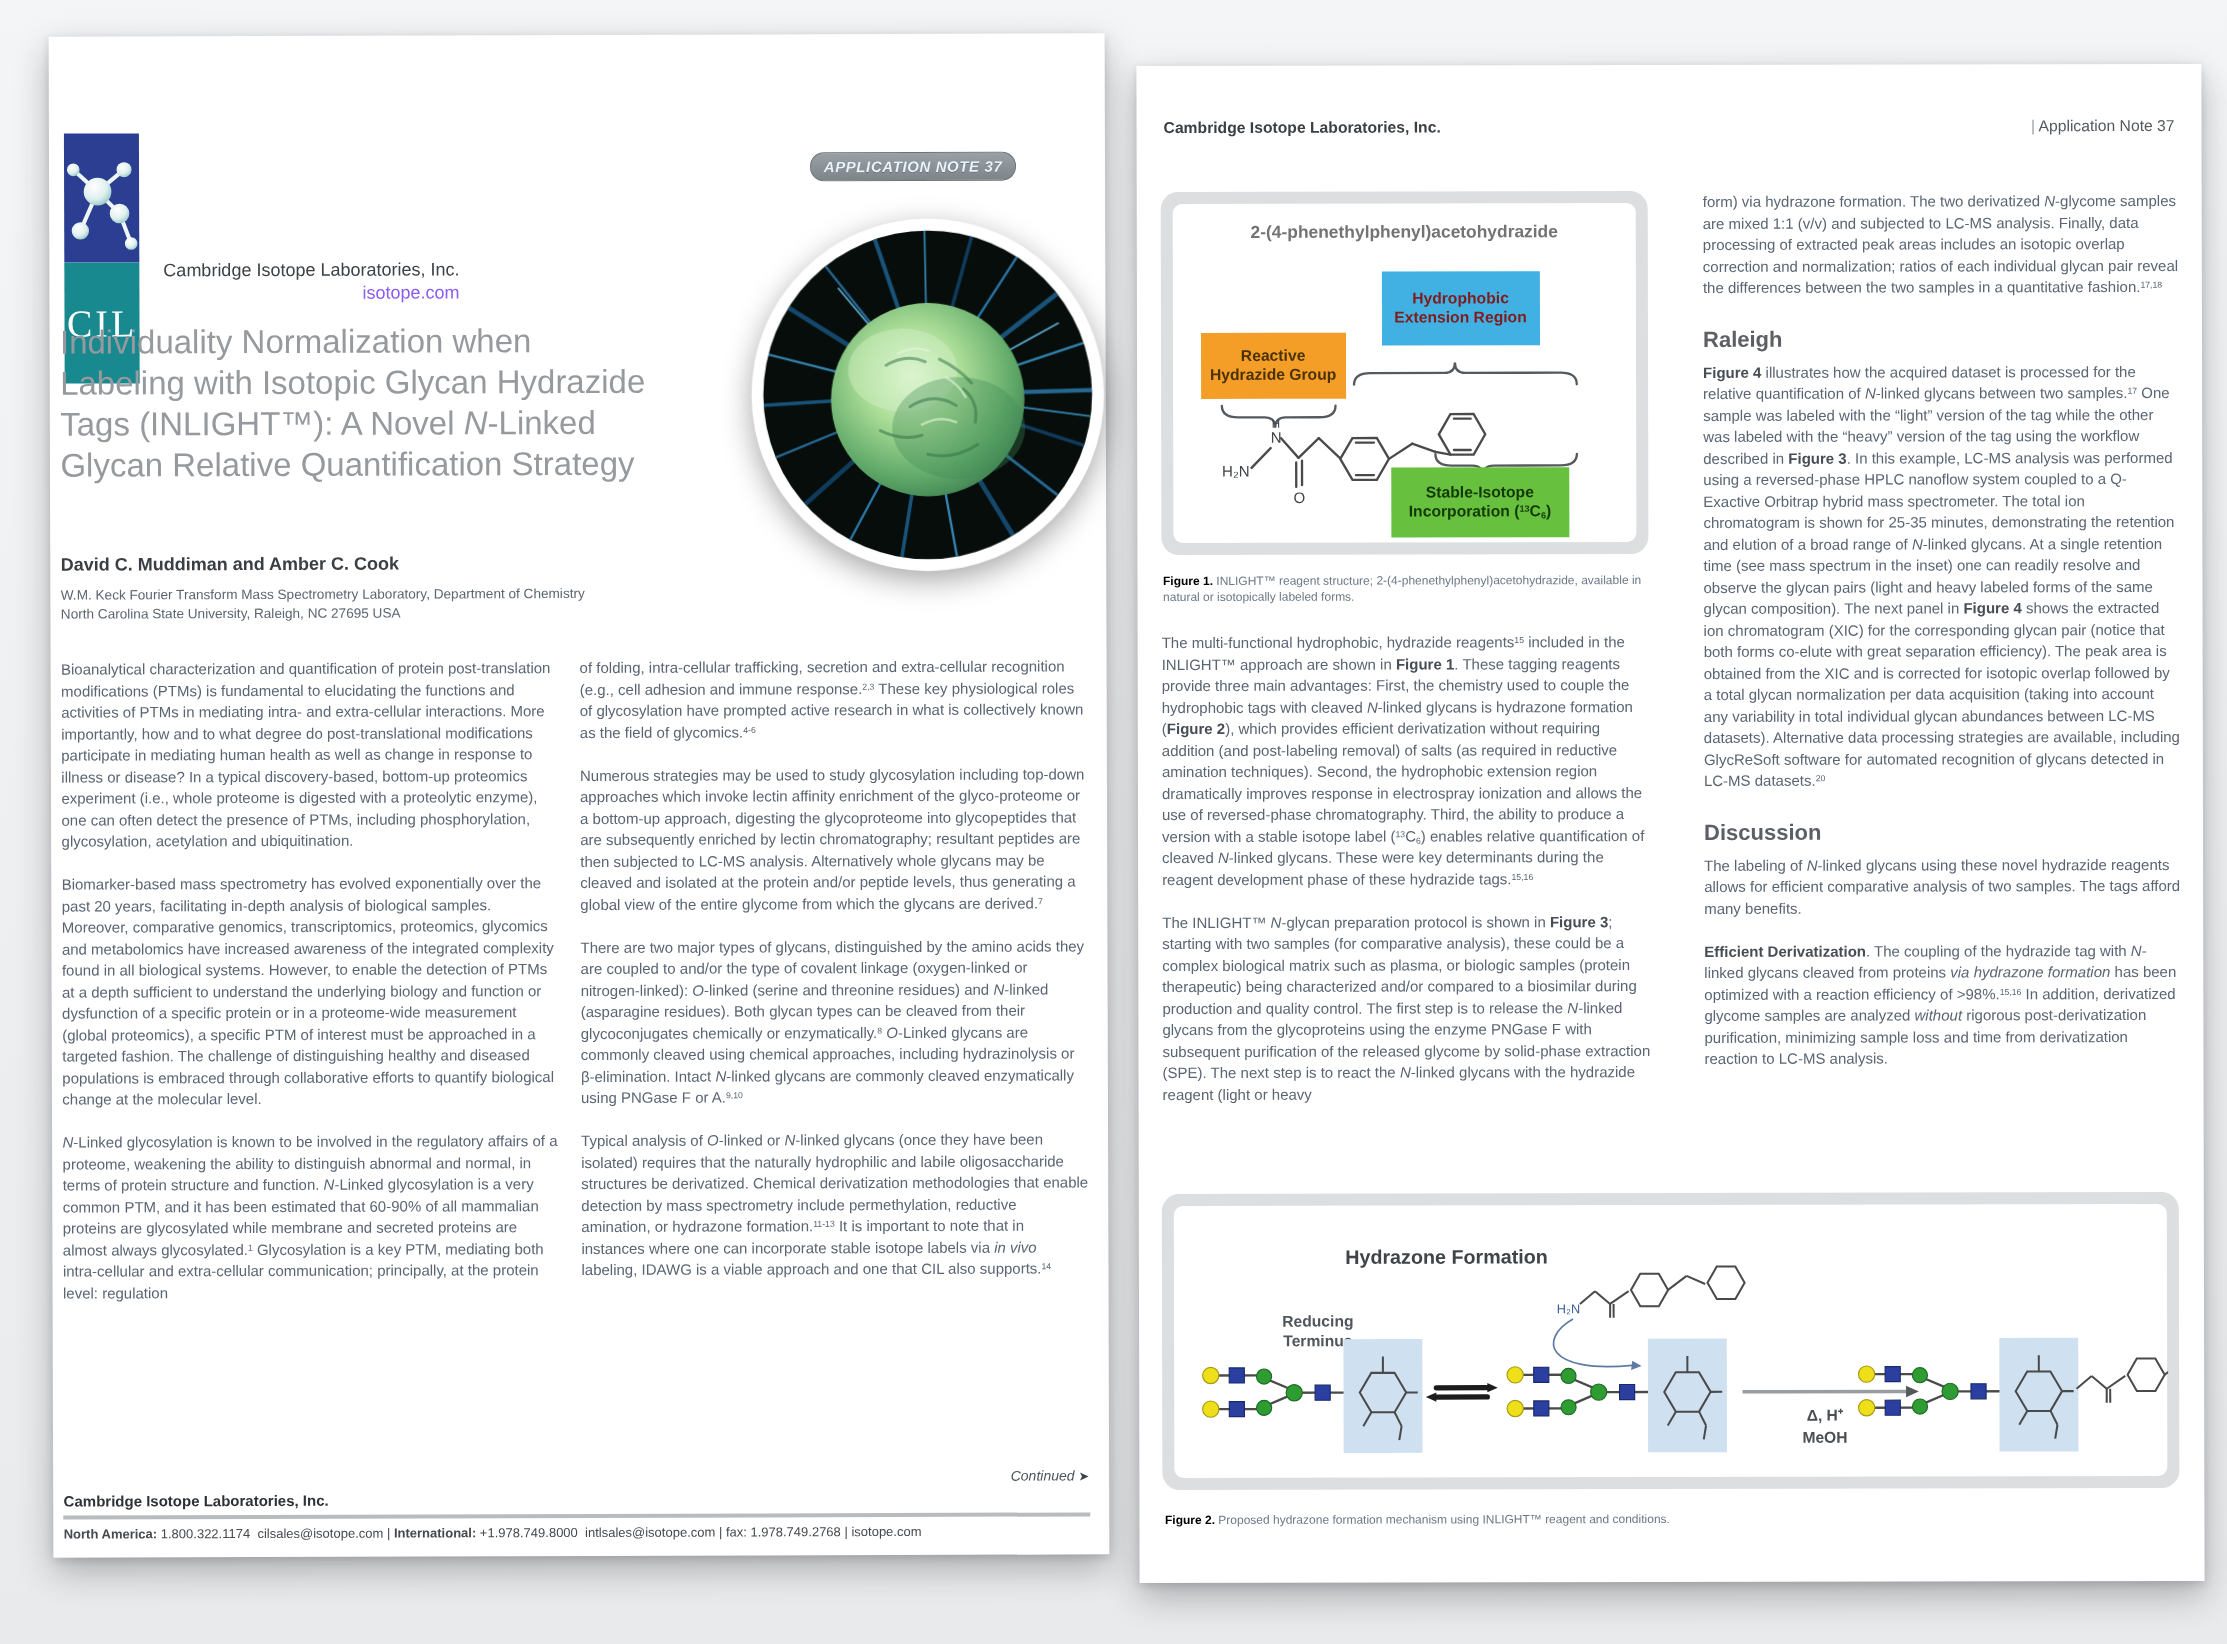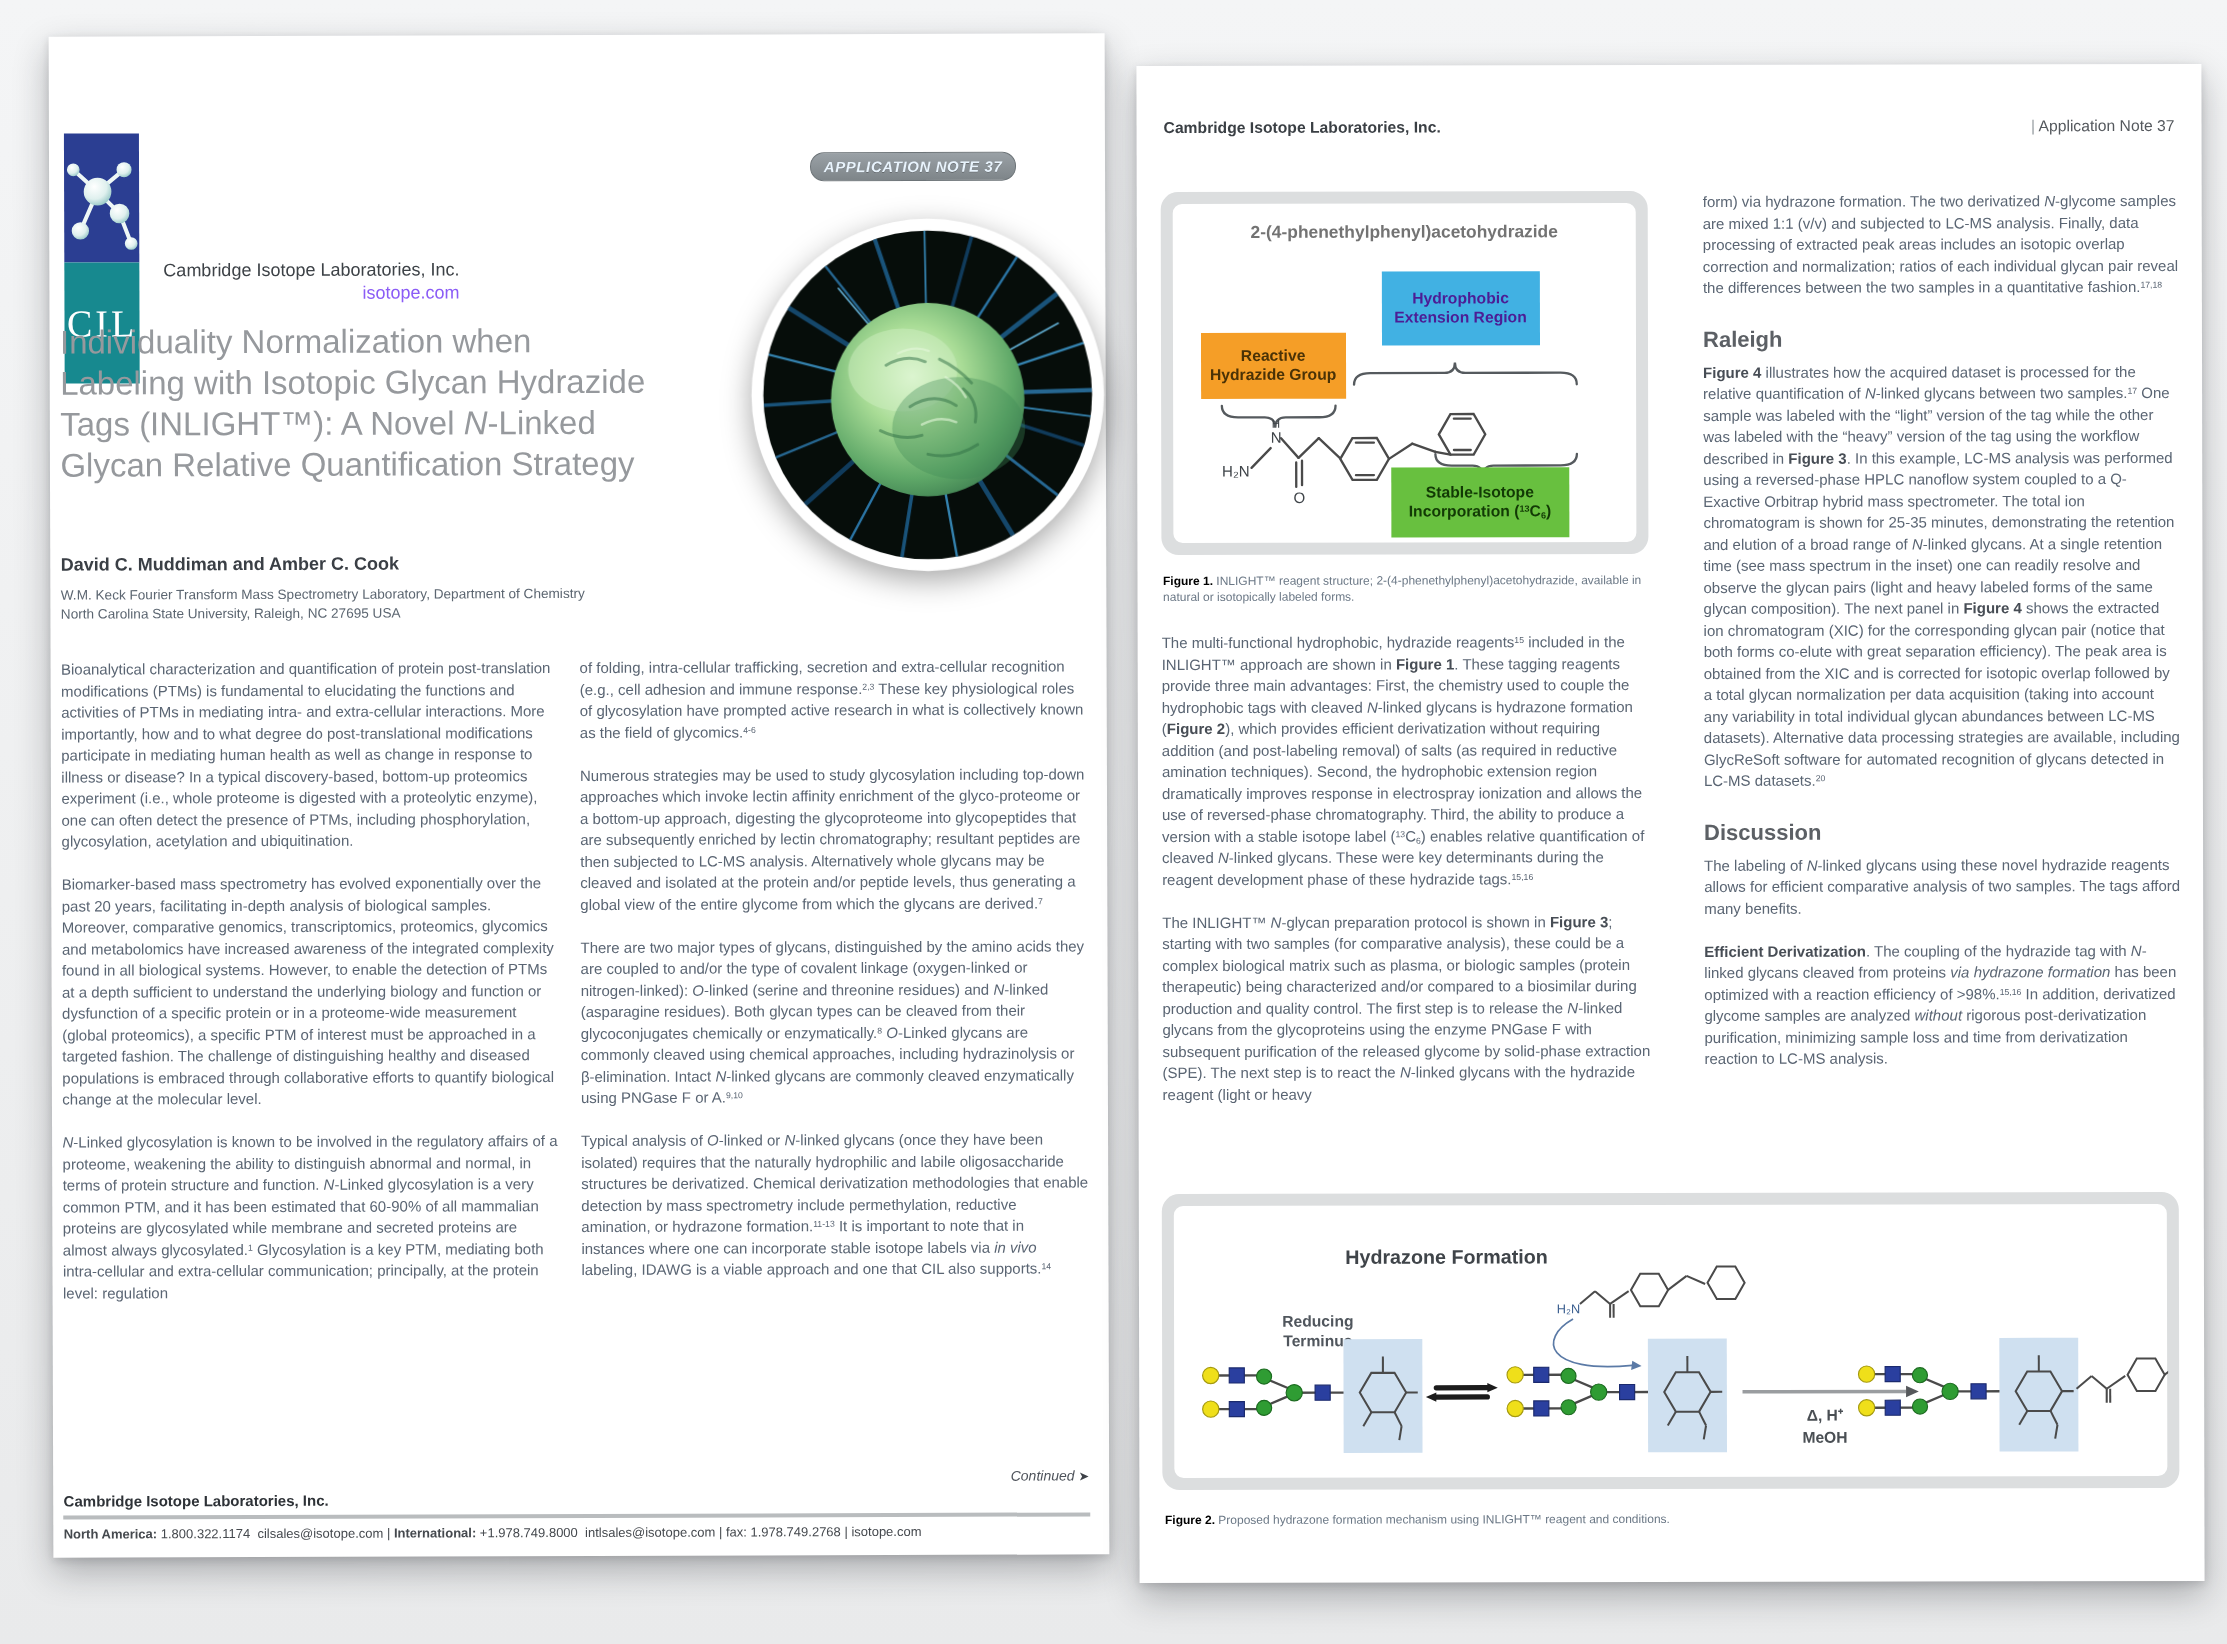--- a/index.html
+++ b/index.html
@@ -44,21 +44,21 @@
   .p2head-r{right:27px;color:#54585d;}
   .p2head-r .bar{color:#9aa0a5;}
   .figbox{position:absolute;background:#dcdedf;border-radius:17.4px;}
   .figinner{position:absolute;left:11.6px;top:11.6px;right:11.6px;bottom:11.6px;background:#fff;border-radius:9.3px;}
   #fig1{left:24px;top:126px;width:487px;height:363px;}
   #fig2{left:23px;top:1128px;width:1017px;height:296px;}
   .fig1-title{left:0;top:18.6px;width:100%;text-align:center;font-size:17.4px;font-weight:bold;color:#737373;}
   .taglabel{position:absolute;font-weight:bold;font-size:15.7px;line-height:18.6px;display:flex;
             align-items:center;justify-content:center;text-align:center;}
   .tl-reactive{left:28px;top:129px;width:145px;height:66px;background:#F59E27;color:#4a3206;}
-  .tl-hydro{left:209px;top:68px;width:158px;height:74px;background:#41B1E3;color:#4c1d95;}
+  .tl-hydro{left:209px;top:68px;width:158px;height:74px;background:#41B1E3;color:#7f1d1d;}
   .tl-stable{left:218px;top:264px;width:178px;height:70px;background:#68C03F;color:#123a05;}
   .caption{position:absolute;font-size:12px;line-height:16px;color:#6b7886;}
   .caption b{color:#000000;}
   #fig1cap{left:25.5px;top:507px;width:481px;}
   #fig2cap{left:25.5px;top:1446px;width:870px;}
   #p2col1{left:24px;top:566px;width:490px;}
   #p2col2{left:566px;top:126px;width:478px;}
   .colflow{position:absolute;font-size:15px;line-height:21.5px;color:#5a6573;}
   .colflow p{margin:0 0 21.5px 0;}
   .colflow b{color:#474d55;}

